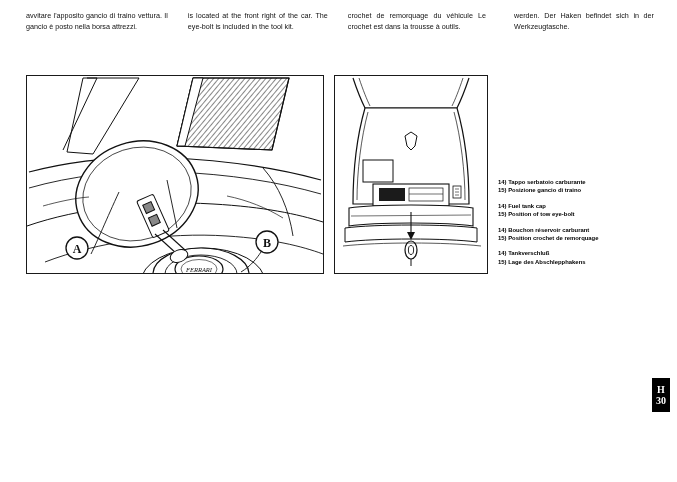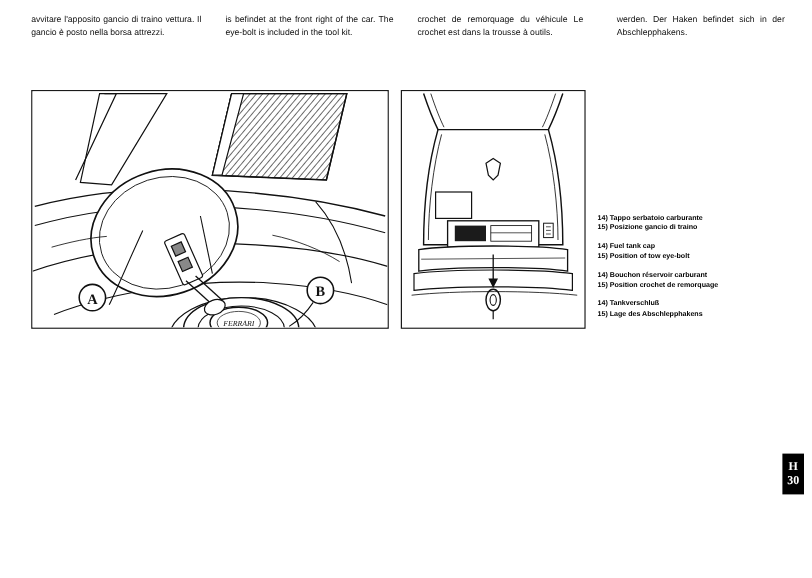--- a/index.html
+++ b/index.html
@@ -101,27 +101,27 @@
 </head>
 <body>
 
 <div class="page">
 
   <div class="text-columns">
     <div class="col col-1">
       <p>avvitare l'apposito gancio di traino vettura. Il gancio è posto nella borsa attrezzi.</p>
     </div>
     <div class="col col-2">
-      <p>is befindet at the front right of the car. The eye-bolt is included in the tool kit.</p>
+      <p>is located at the front right of the car. The eye-bolt is included in the tool kit.</p>
     </div>
     <div class="col col-3">
       <p>crochet de remorquage du véhicule Le crochet est dans la trousse à outils.</p>
     </div>
     <div class="col col-4">
-      <p>werden. Der Haken befindet sich in der Abschlepphakens.</p>
+      <p>werden. Der Haken befindet sich in der Werkzeugtasche.</p>
     </div>
   </div>
 
   <div class="figure fig-left">
     <svg class="fig-svg" viewBox="0 0 296 197" xmlns="http://www.w3.org/2000/svg">
       <defs>
         <pattern id="hatch" patternUnits="userSpaceOnUse" width="4" height="4" patternTransform="rotate(40)">
           <line x1="0" y1="0" x2="0" y2="4" stroke="#222" stroke-width="1.1"></line>
         </pattern>
         <pattern id="hatchLite" patternUnits="userSpaceOnUse" width="6" height="6" patternTransform="rotate(40)">

